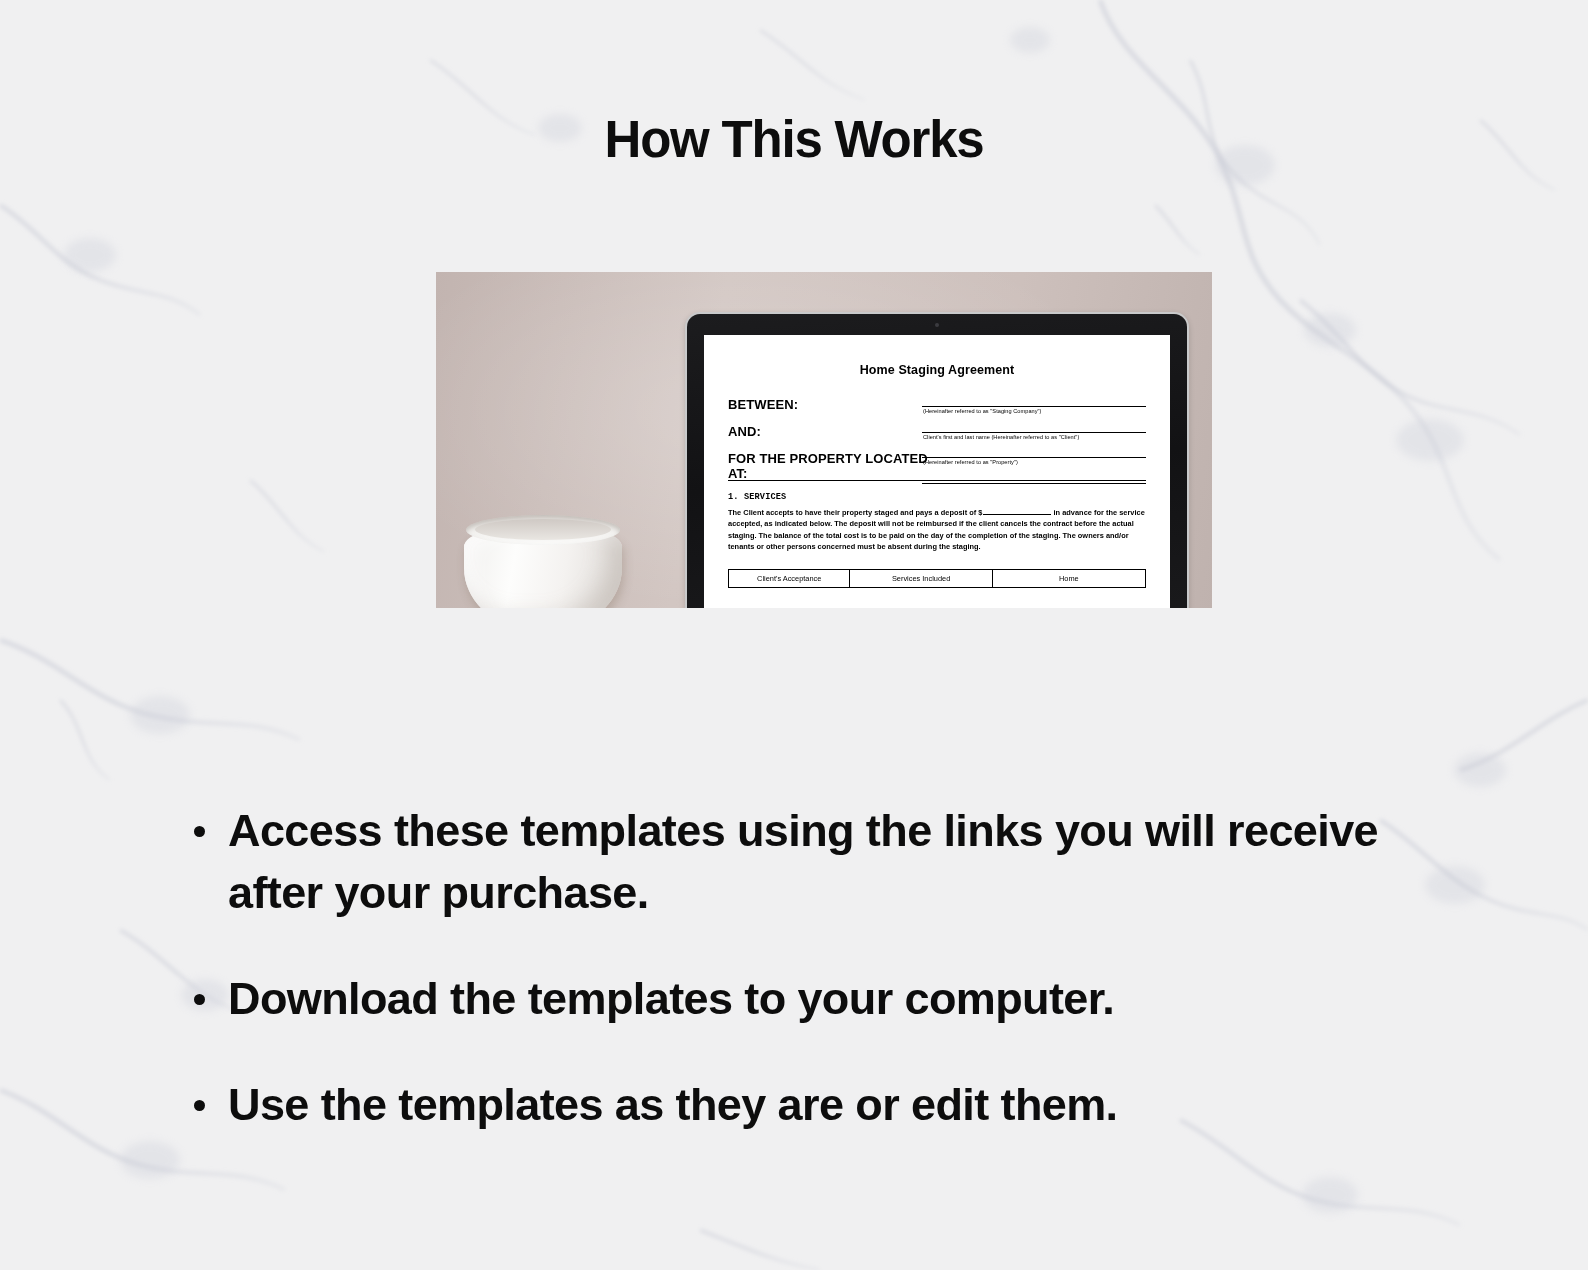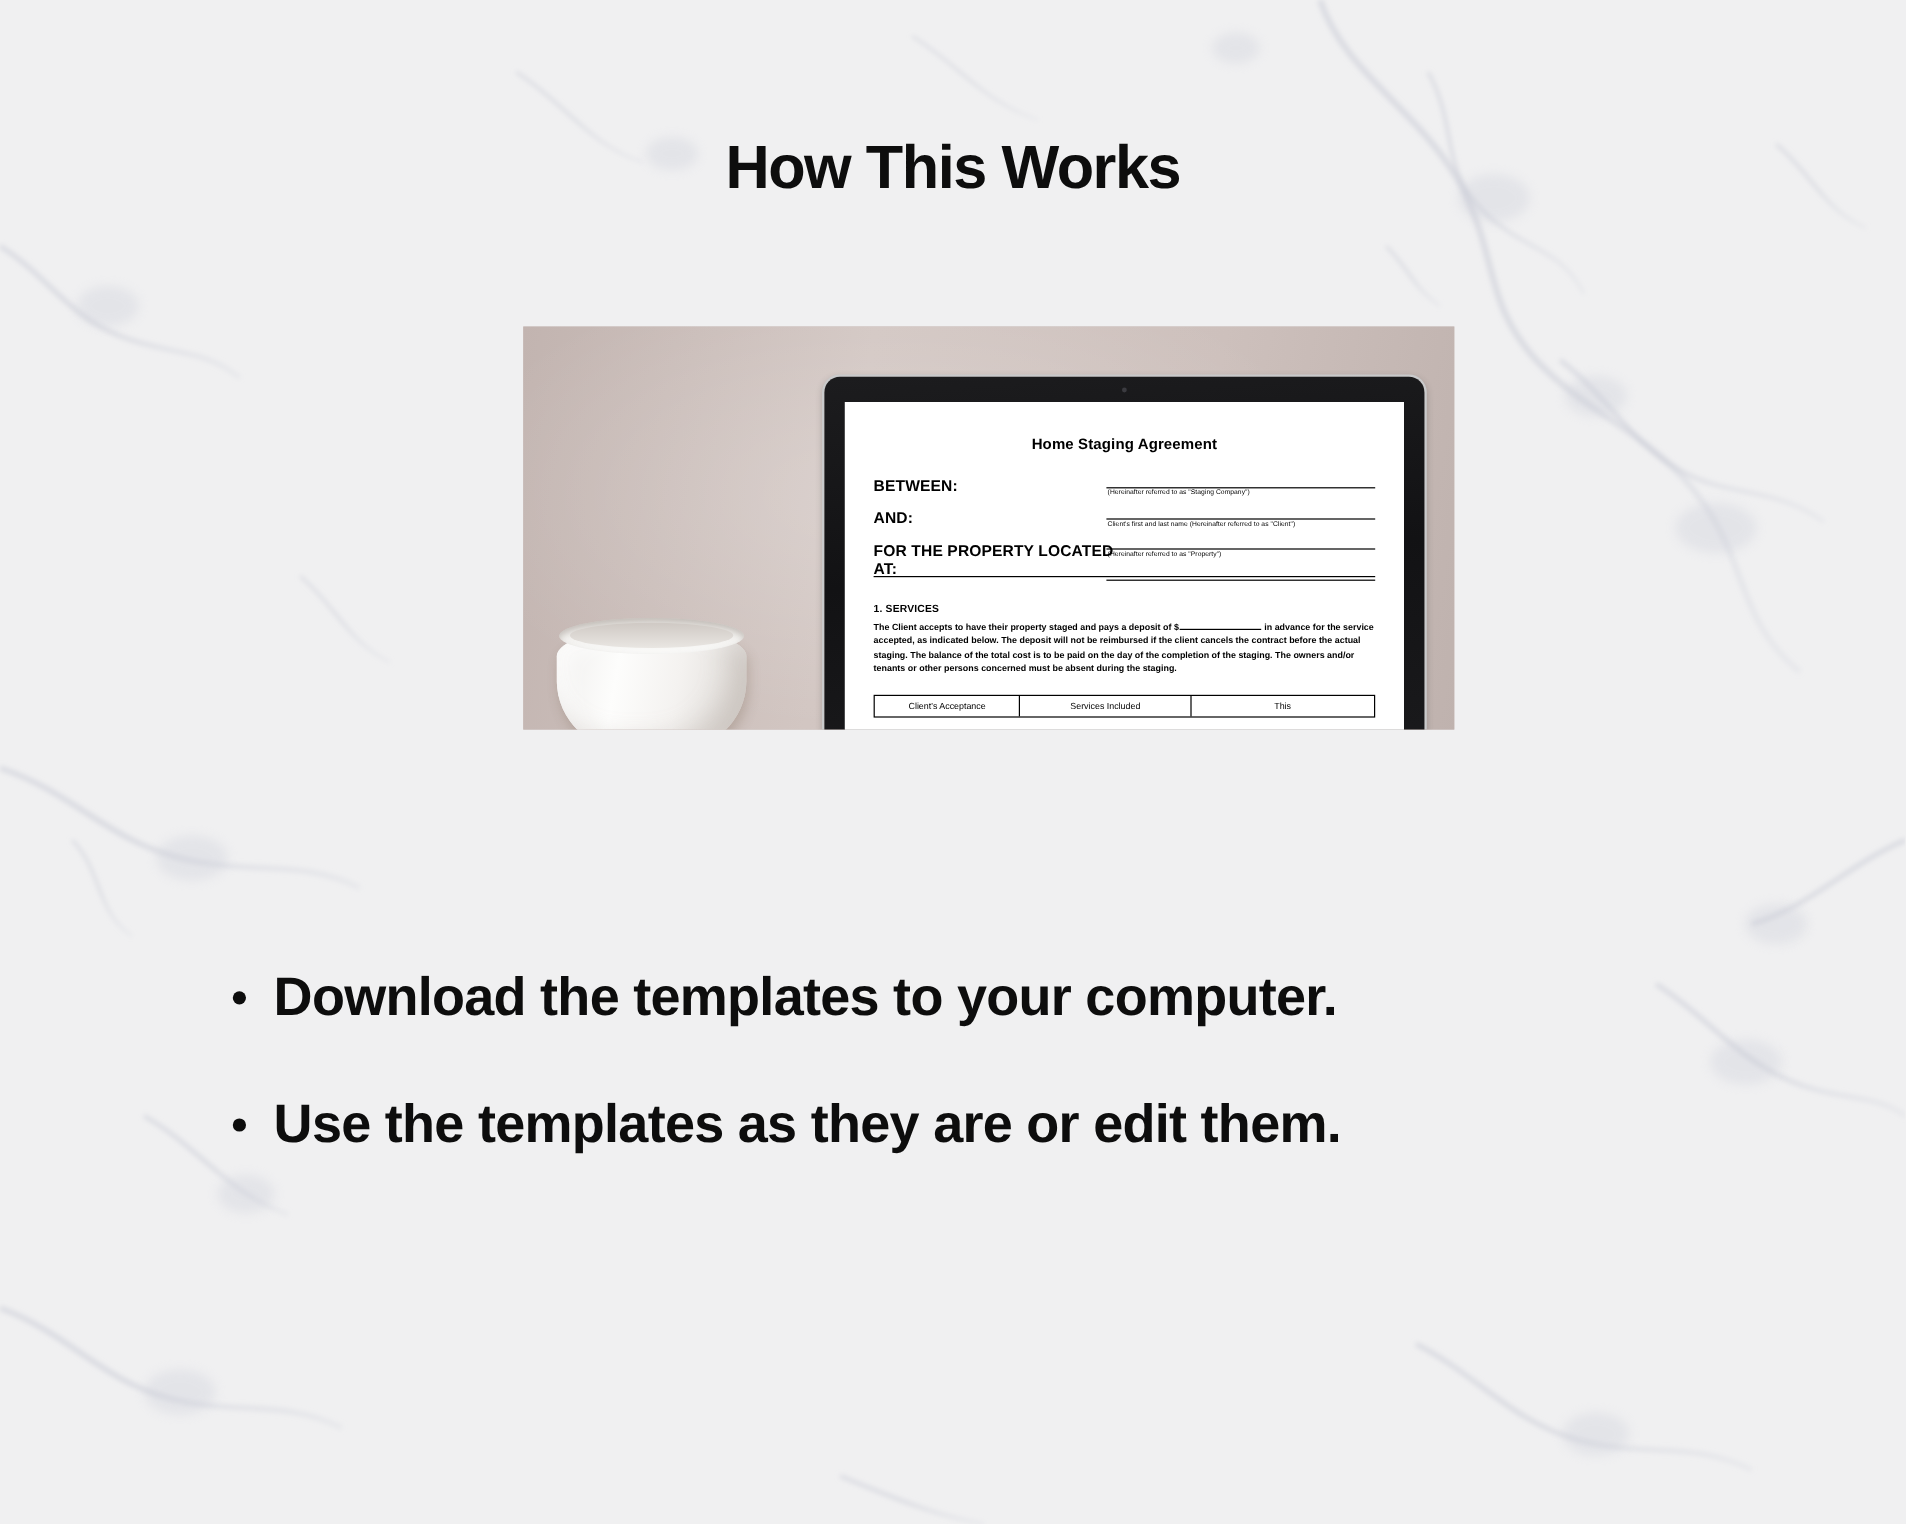--- a/index.html
+++ b/index.html
@@ -315,22 +315,23 @@
     letter-spacing: 0.05px;
     white-space: nowrap;
   }
   .doc-rule {
     border-top: 1.6px solid #000;
     margin: 9px 2px 0 2px;
   }
   .doc-h2 {
     font-size: 8.6px;
     font-weight: bold;
-    margin: 21px 0 5px 2px;
+    margin: 11px 0 5px 2px;
     letter-spacing: 0.15px;
+    font-family: Liberation Mono, monospace;
   }
   .doc-body {
     font-size: 7.4px;
     line-height: 1.52;
     margin: 0 2px;
     letter-spacing: 0.02px;
     font-weight: bold;
   }
   .doc-body .blank {
     display: inline-block;
@@ -488,21 +489,21 @@
             <div class="doc-h2">1. SERVICES</div>
 
             <div class="doc-body">
               <span>The Client accepts to have their property staged and pays a deposit of $</span><span class="blank"></span>
               <span>in advance for the service accepted, as indicated below. The deposit will not be reimbursed if the client cancels the contract before the actual staging. The balance of the total cost is to be paid on the day of the completion of the staging. The owners and/or tenants or other persons concerned must be absent during the staging.</span>
             </div>
 
             <div class="doc-table">
               <div class="cell c1">Client's Acceptance</div>
               <div class="cell c2">Services Included</div>
-              <div class="cell c3">This</div>
+              <div class="cell c3">Home</div>
             </div>
           </div>
 
         </div>
       </div>
       <div class="laptop-hinge"></div>
       <div class="laptop-base">
         <div class="keyboard">
           <div class="keyrow">
             <span class="key"></span>
@@ -562,17 +563,18 @@
           </div>
         </div>
         <div class="trackpad"></div>
         <div class="base-notch"></div>
         <div class="base-edge"></div>
       </div>
     </div>
   </figure>
 
   <ul id="bullet-list">
+    <li>Access these templates using the links you will receive after your purchase.</li>
     <li>Download the templates to your computer.</li>
     <li>Use the templates as they are or edit them.</li>
   </ul>
 
 </div>
 
 </body></html>

